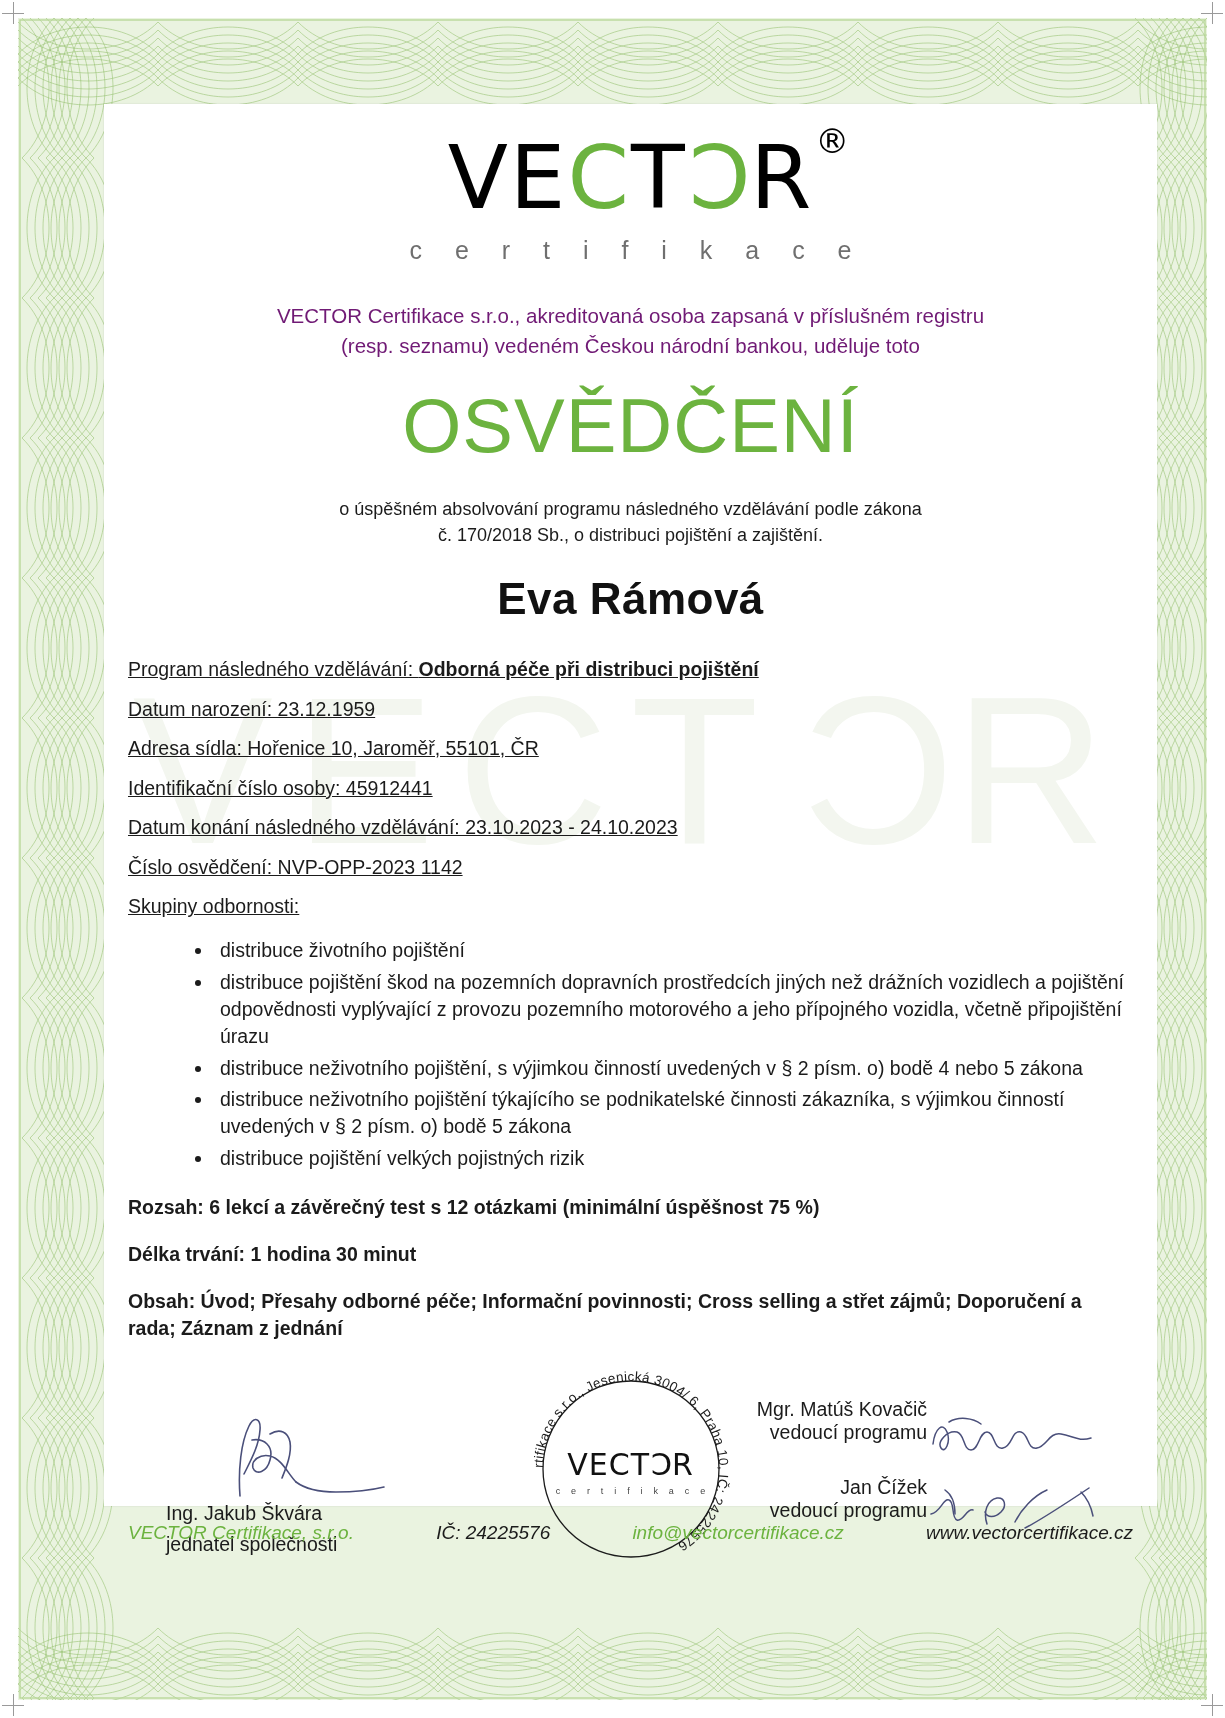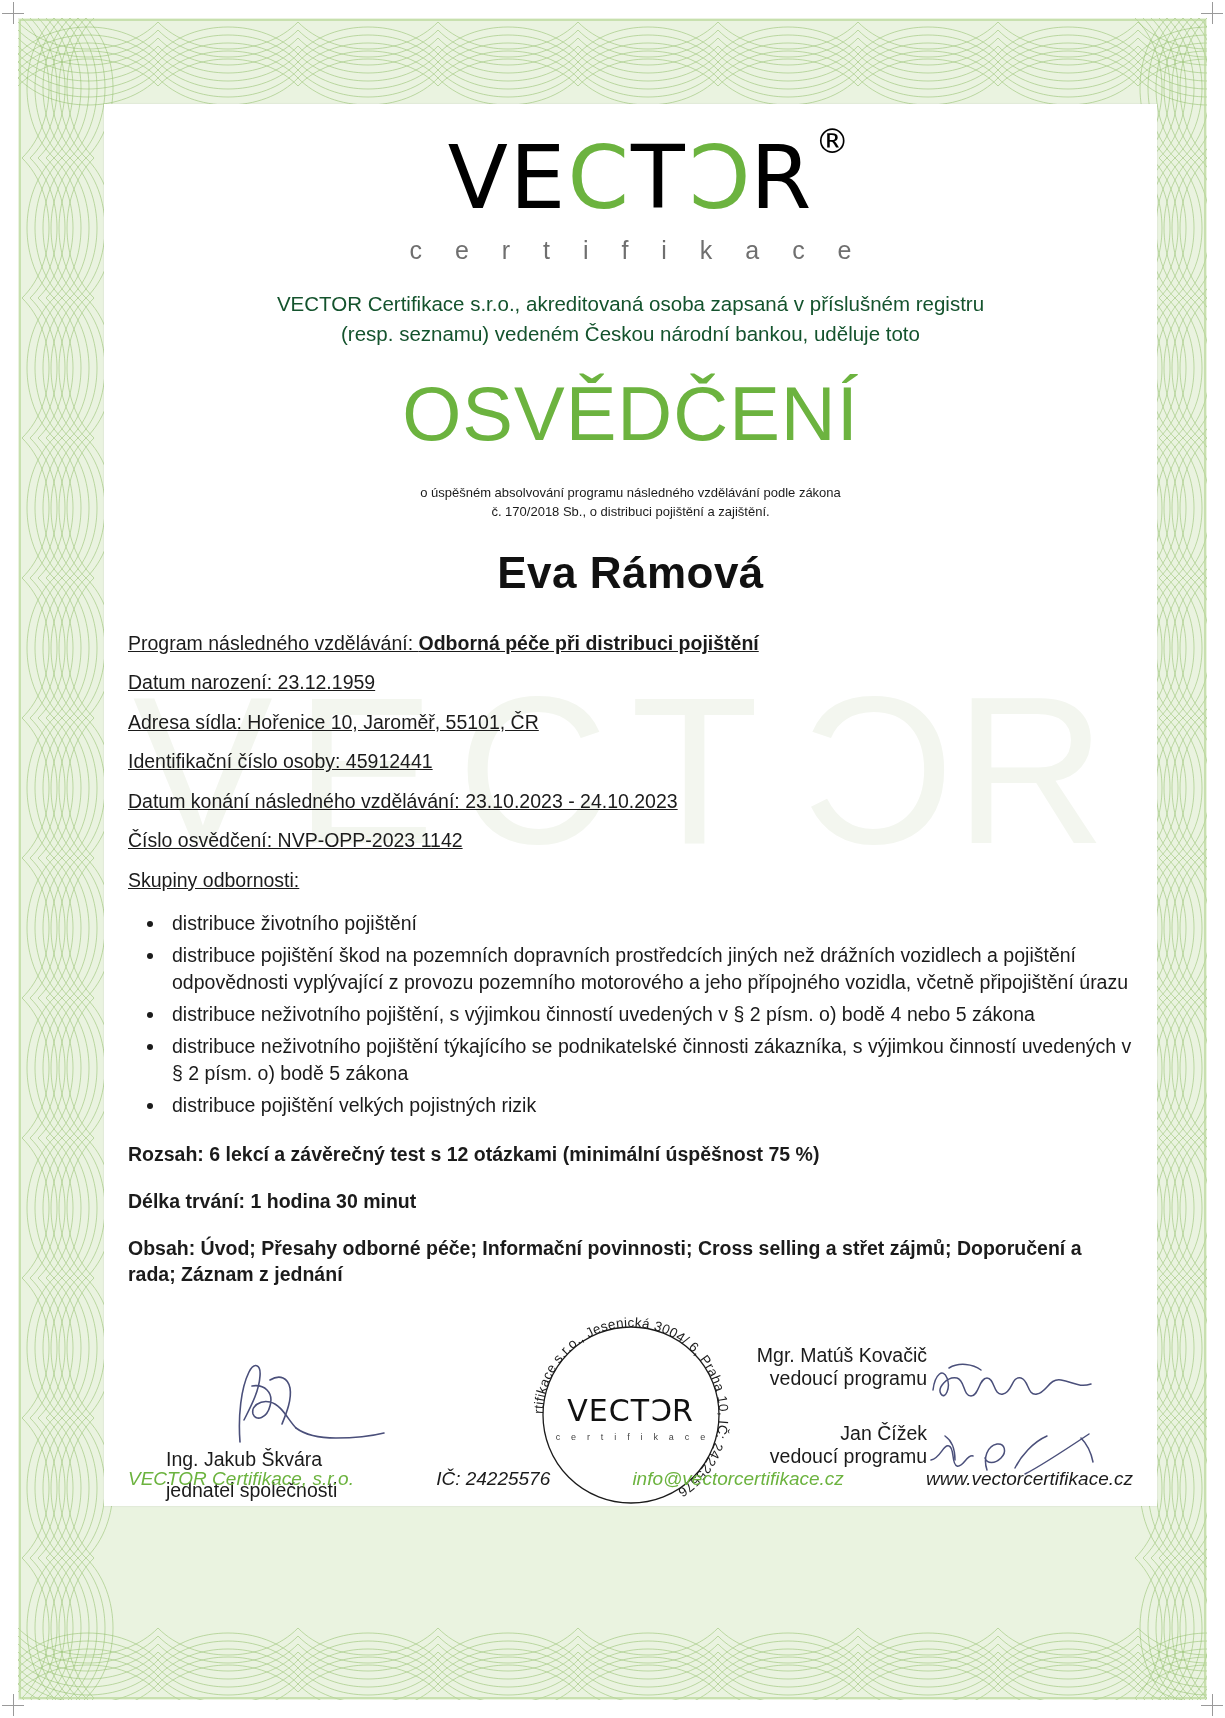--- a/index.html
+++ b/index.html
@@ -117,40 +117,40 @@
     font-size: 25px;
     letter-spacing: 13px;
     color: #6f6f6f;
     font-family: "Liberation Sans", sans-serif;
     padding-left: 13px;
   }
 
   
   .intro {
     text-align: center;
-    margin-top: 24px;
+    margin-top: 36px;
     font-size: 20.5px;
     line-height: 1.45;
-    color: #14532d;
+    color: #701a75;
   }
 
   .title {
     text-align: center;
     margin-top: 26px;
     font-size: 76px;
     font-weight: 400;
     letter-spacing: 1px;
     color: #6cb33f;
     line-height: 1.05;
   }
 
   .subtitle {
     text-align: center;
     margin-top: 30px;
-    font-size: 13px;
+    font-size: 18px;
     line-height: 1.45;
     color: #1b1b1b;
   }
 
   .person {
     text-align: center;
     margin-top: 26px;
     font-size: 44px;
     font-weight: bold;
     color: #111111;
@@ -171,20 +171,21 @@
   .bullets {
     margin: 14px 0 0 0;
     padding: 0 22px 0 60px;
     font-size: 19.5px;
     color: #1b1b1b;
   }
   .bullets li {
     margin-bottom: 5px;
     line-height: 1.38;
     padding-left: 6px;
+    margin-left: 48px;
   }
 
   .after-bullets {
     margin-top: 22px;
     padding: 0 22px;
     font-size: 19.5px;
     color: #1b1b1b;
     line-height: 1.38;
     font-weight: bold;
   }

